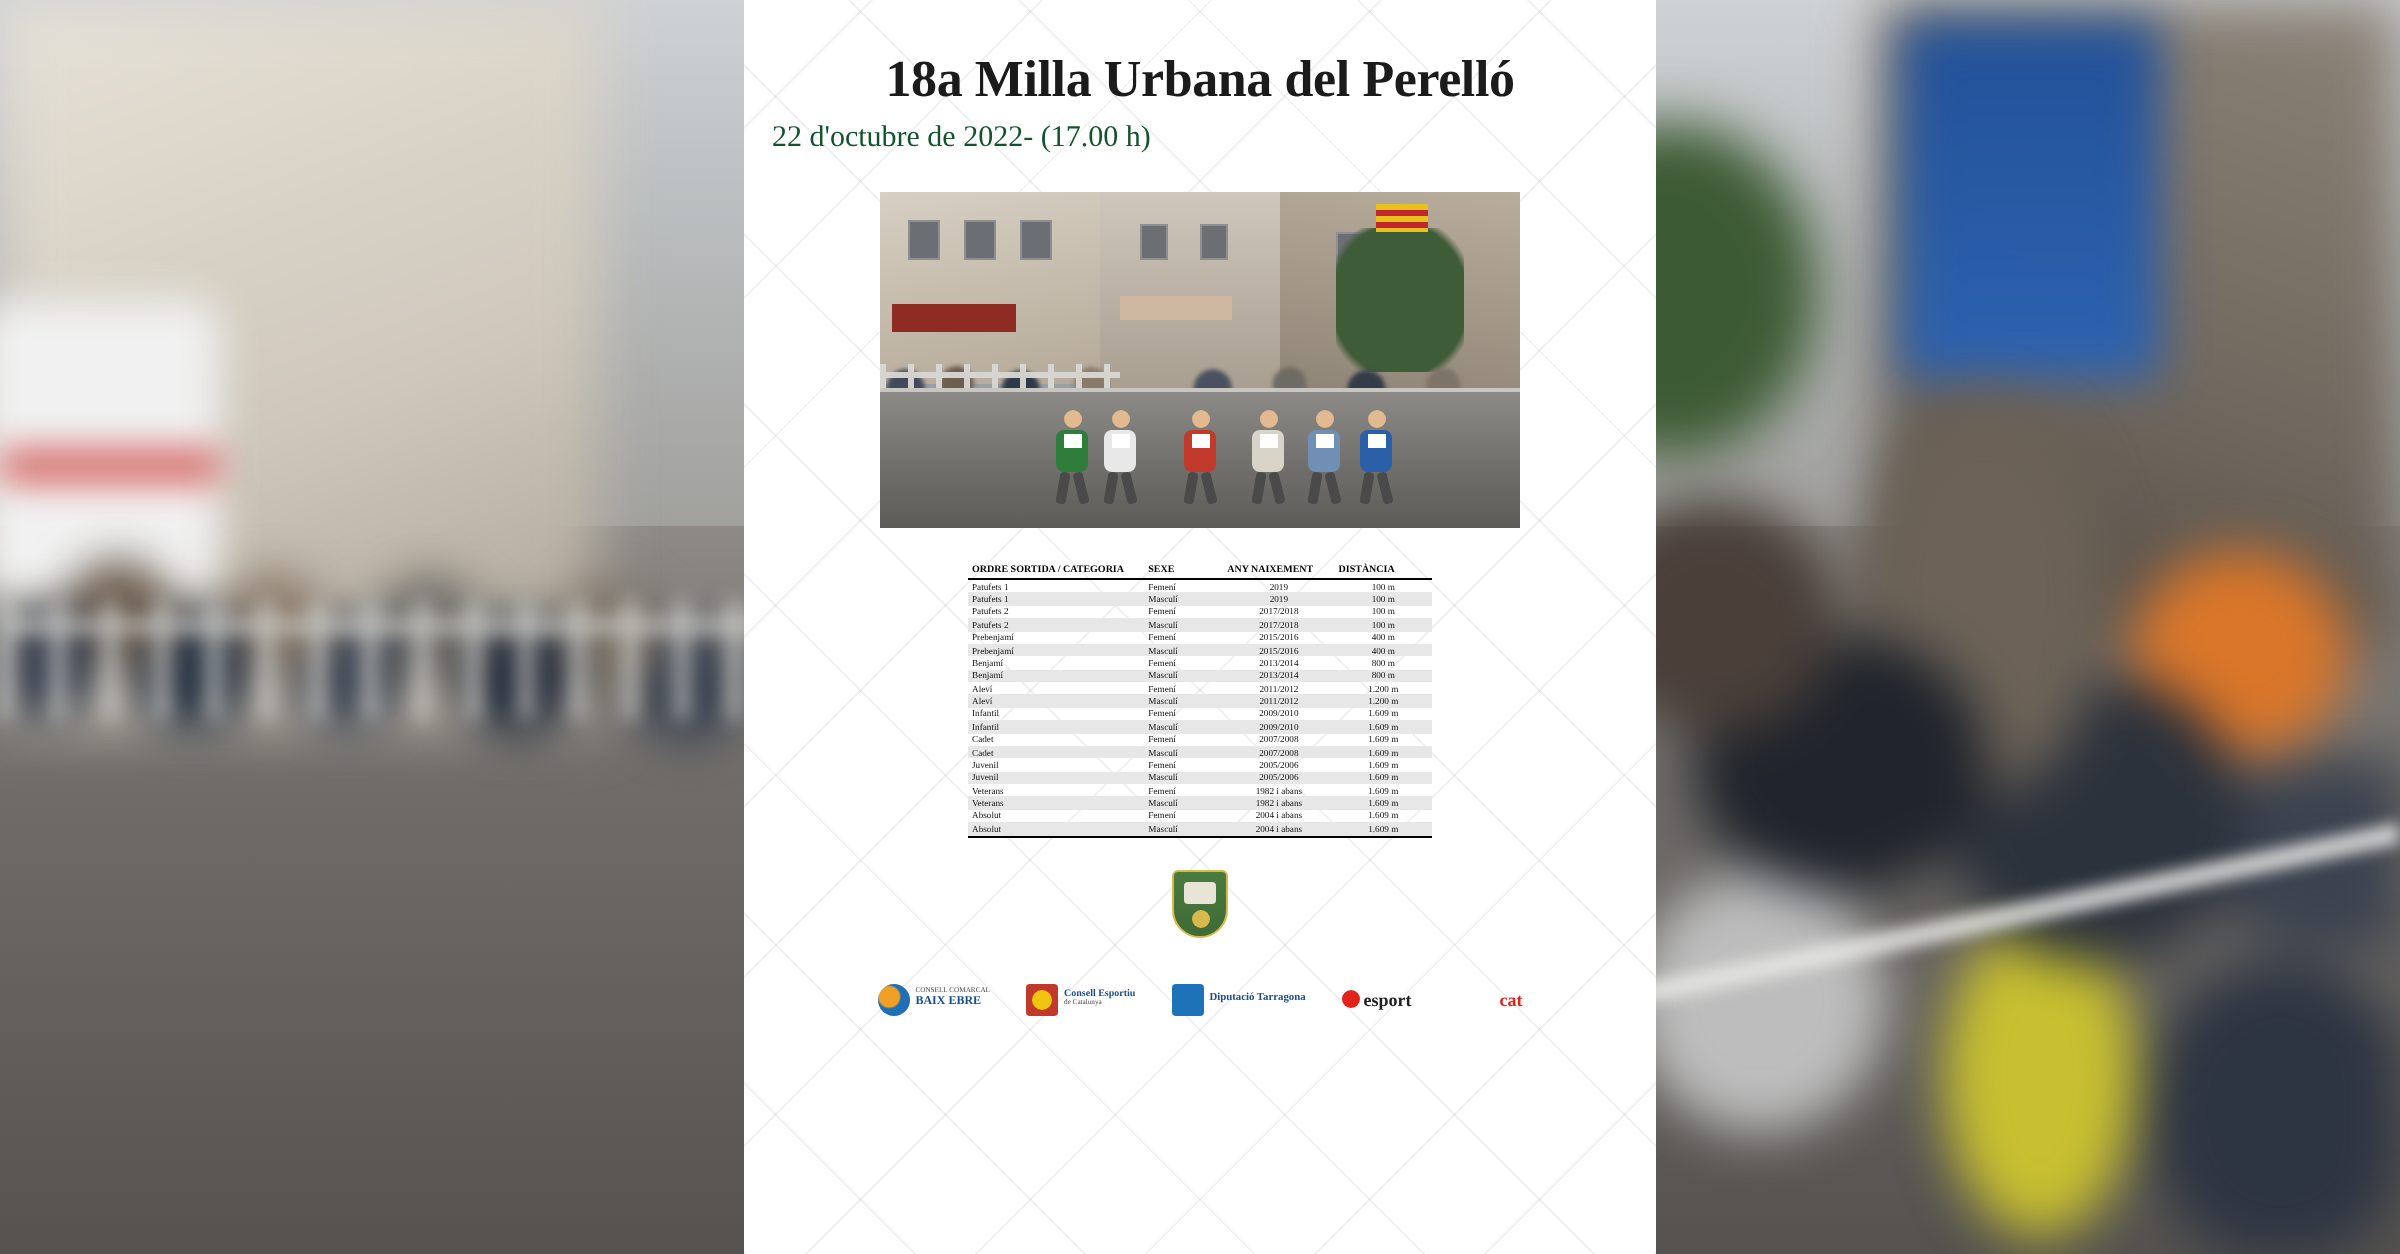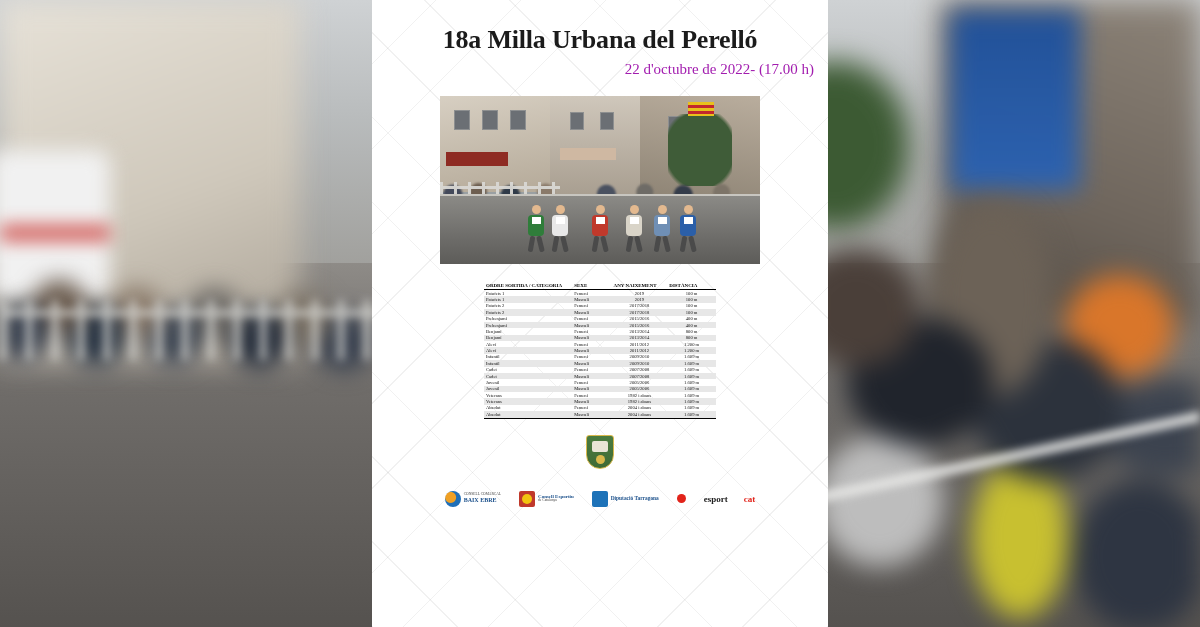--- a/index.html
+++ b/index.html
@@ -110,23 +110,23 @@
   .poster-inner { position: relative; z-index: 2; padding: 0 14px; font-family: Liberation Serif, serif; }
 
   .title {
     text-align: center;
     font-size: 26px;
     color: #1b1b1b;
     margin: 25px 0 0 0;
     letter-spacing: -0.2px;
   }
   .subtitle {
-    text-align: right;
+    text-align: left;
     font-size: 15px;
-    color: #a21caf;
+    color: #14532d;
     margin: 6px 0 12px 0;
   }
   .circuit {
     text-align: center;
     font-size: 12.5px;
     color: #1b1b1b;
     margin: 27px 0 0 0;
     line-height: 1.6;
   }
 
@@ -229,26 +229,26 @@
   .logo-txt .l2 { font-size:6px; font-weight:bold; color:#1a4f8a; }
 
   .logo-baixebre .logo-mark {
     background: radial-gradient(circle at 35% 40%, #f0a024 0 5px, transparent 6px), #1f6fb8;
     border-radius: 50%;
   }
   .logo-consell .logo-mark { background:#c0392b; border-radius:2px; position:relative; }
   .logo-consell .logo-mark:after{ content:""; position:absolute; left:3px; top:3px; width:10px; height:10px; background:#f1c40f; border-radius:50%; }
   .logo-dipu .logo-mark { background:#1d72b8; border-radius:2px; }
   .esportcat {
-    display:flex; gap:16px;
+    display:flex; gap:0;
     font-size: 9px; font-weight: bold;
   }
   .esportcat .dot { width:9px; height:9px; border-radius:50%; background:#e2231a; margin-right:2px; }
   .esportcat .w1 { color:#222; }
-  .esportcat .w2 { color:#e2231a; }
+  .esportcat .w2 { color:#e2231a;padding-left:44px; }
 </style>
 </head>
 <body>
 
 <div class="backdrop">
   <div class="bd-layer">
     <div class="bd-sky"></div>
     <div class="bd-ground"></div>
     <div class="bd-left-building"></div>
     <div class="bd-van"></div>

